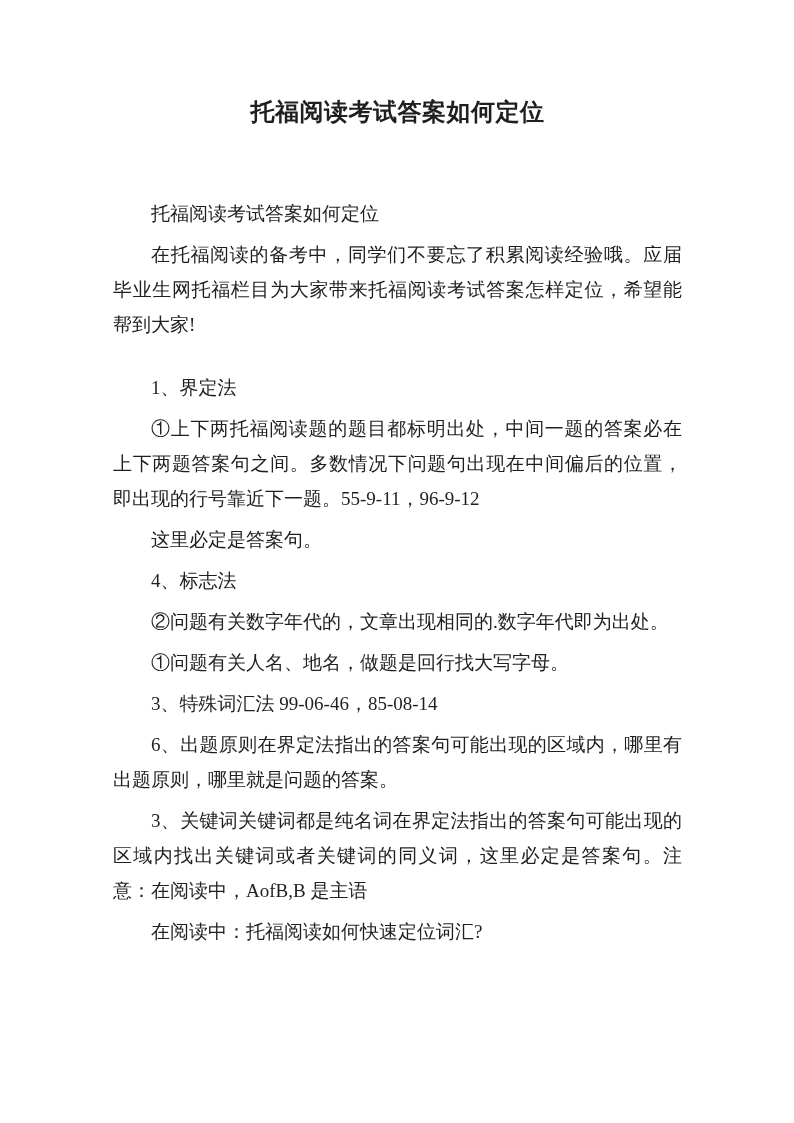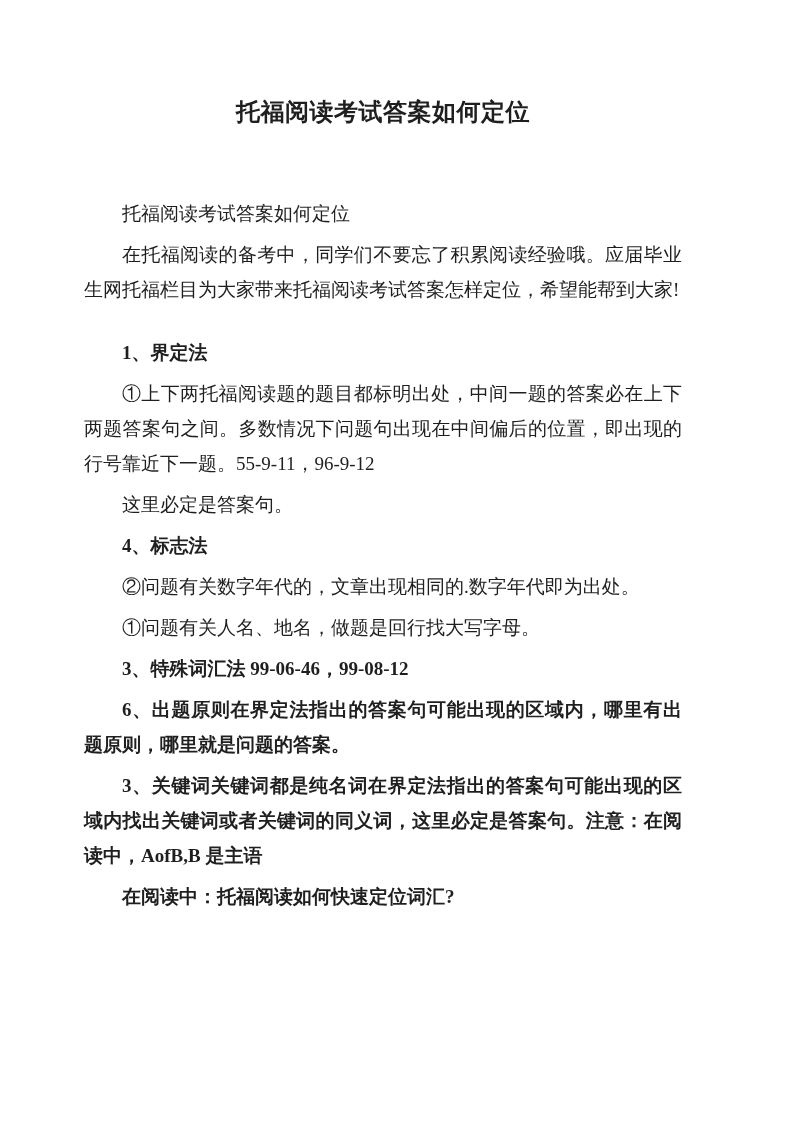--- a/index.html
+++ b/index.html
@@ -11,21 +11,21 @@
     position: relative;
     width: 794px;
     height: 1123px;
     margin: 0 auto;
     background: #ffffff;
     color: #1f1f1f;
     font-family: "Liberation Serif", "DejaVu Serif", serif;
     overflow: hidden;
   }
   .content {
-    padding: 0 112px 0 84px;
+    padding: 0 112px 0 113px;
   }
   .doc-title {
     margin: 92px 0 0 0;
     font-size: 24px;
     font-weight: 700;
     line-height: 40px;
     text-align: center;
     letter-spacing: 0.5px;
   }
   .para {
@@ -33,21 +33,21 @@
     font-size: 19px;
     line-height: 35px;
     text-align: justify;
     text-indent: 2em;
     word-break: break-all;
   }
   .first-para {
     margin-top: 64px;
   }
   .bold {
-    font-weight: 700;
+    font-weight: 400;
   }
   .section-gap {
     margin-top: 28px;
   }
 </style>
 </head>
 <body>
 
 <div class="page">
   <div class="content">
@@ -63,21 +63,21 @@
     <p class="para">①上下两托福阅读题的题目都标明出处，中间一题的答案必在上下两题答案句之间。多数情况下问题句出现在中间偏后的位置，即出现的行号靠近下一题。55-9-11，96-9-12</p>
 
     <p class="para">这里必定是答案句。</p>
 
     <p class="para bold">4、标志法</p>
 
     <p class="para">②问题有关数字年代的，文章出现相同的.数字年代即为出处。</p>
 
     <p class="para">①问题有关人名、地名，做题是回行找大写字母。</p>
 
-    <p class="para bold">3、特殊词汇法 99-06-46，99-08-12</p>
+    <p class="para bold">3、特殊词汇法 99-06-46，85-08-14</p>
 
     <p class="para bold">6、出题原则在界定法指出的答案句可能出现的区域内，哪里有出题原则，哪里就是问题的答案。</p>
 
     <p class="para bold">3、关键词关键词都是纯名词在界定法指出的答案句可能出现的区域内找出关键词或者关键词的同义词，这里必定是答案句。注意：在阅读中，AofB,B 是主语</p>
 
     <p class="para bold">在阅读中：托福阅读如何快速定位词汇?</p>
 
 
   </div>
 </div>

